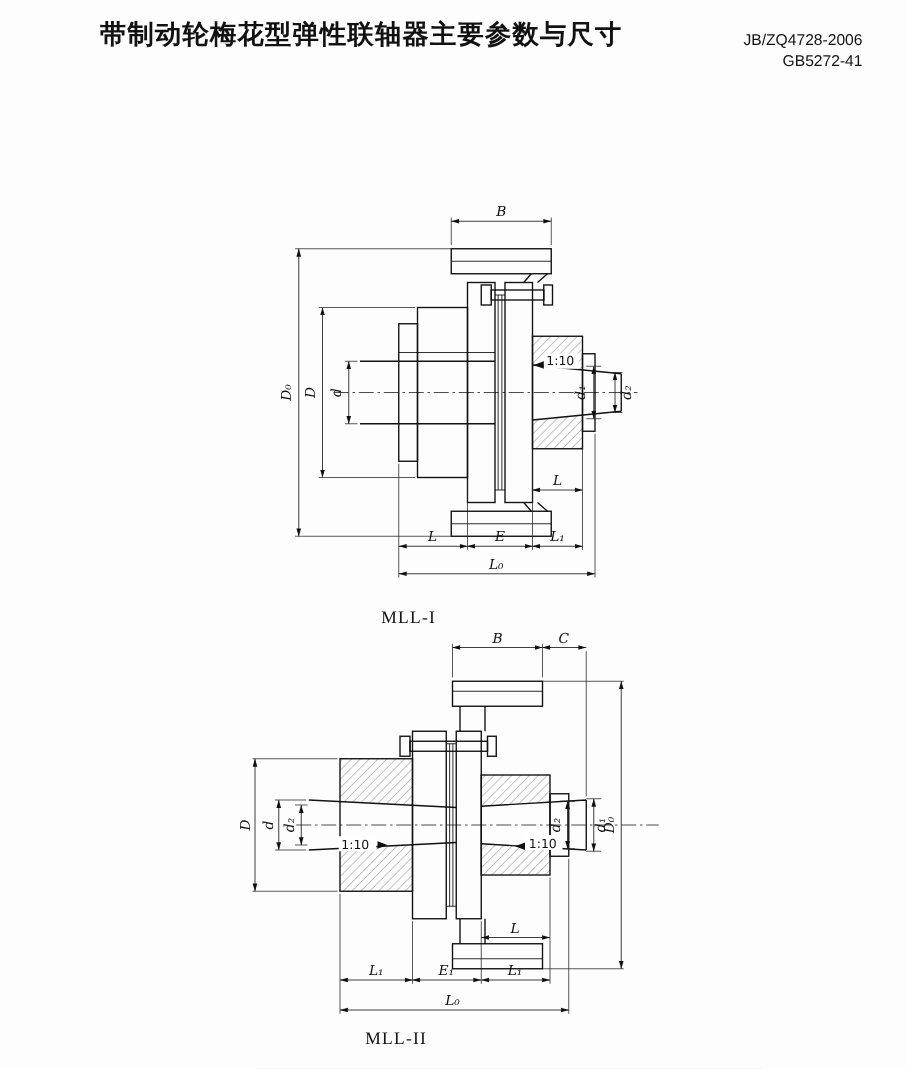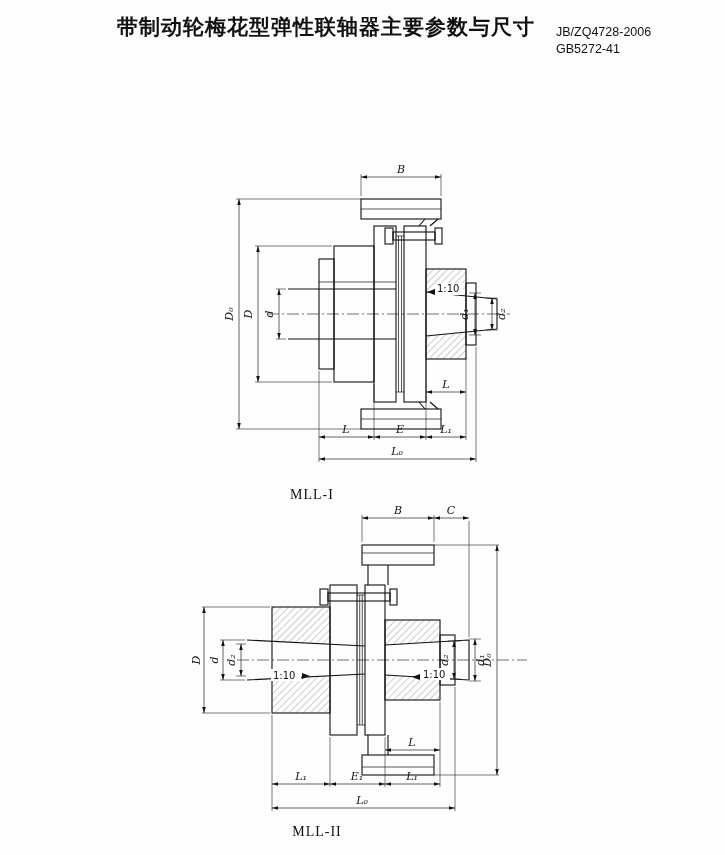--- a/index.html
+++ b/index.html
@@ -1,25 +1,25 @@
 <!DOCTYPE html>
 <html><head>
 <meta charset="utf-8">
 <style>
   html,body{margin:0;padding:0;background:#e8e8e8;}
   .page{position:relative;width:725px;height:855px;background:#fdfdfd;overflow:hidden;
         font-family:"Liberation Serif","DejaVu Serif",serif;color:#111;}
-  .title{position:absolute;left:80px;top:13px;width:455px;text-align:right;
+  .title{position:absolute;left:80px;top:13px;width:455px;text-align:left;
          font-size:21px;font-weight:bold;letter-spacing:1px;
          font-family:"Liberation Sans","DejaVu Sans",sans-serif;}
-  .standards{position:absolute;left:556px;top:24px;width:134px;text-align:left;
+  .standards{position:absolute;left:556px;top:24px;width:134px;text-align:right;
          font-size:12.5px;line-height:17px;font-family:"Liberation Sans","DejaVu Sans",sans-serif;}
   .notes{position:absolute;left:76px;top:60px;font-size:13.5px;line-height:22px;}
   .caption{position:absolute;width:70px;text-align:center;font-size:14px;letter-spacing:1px;}
-  .cap1{left:277px;top:487px;text-align:center;}
+  .cap1{left:292px;top:487px;text-align:center;}
   .cap2{left:282px;top:824px;}
   svg.fig{position:absolute;}
   .fig1{left:222px;top:162px;}
   .fig2{left:192px;top:505px;}
   
   .b{fill:none;stroke:#111;stroke-width:1.1;}
   .t{fill:none;stroke:#111;stroke-width:0.7;}
   .cl{fill:none;stroke:#333;stroke-width:0.7;stroke-dasharray:12 3 2 3;}
   .e{fill:none;stroke:#222;stroke-width:0.6;}
   .d{fill:none;stroke:#222;stroke-width:0.7;}

